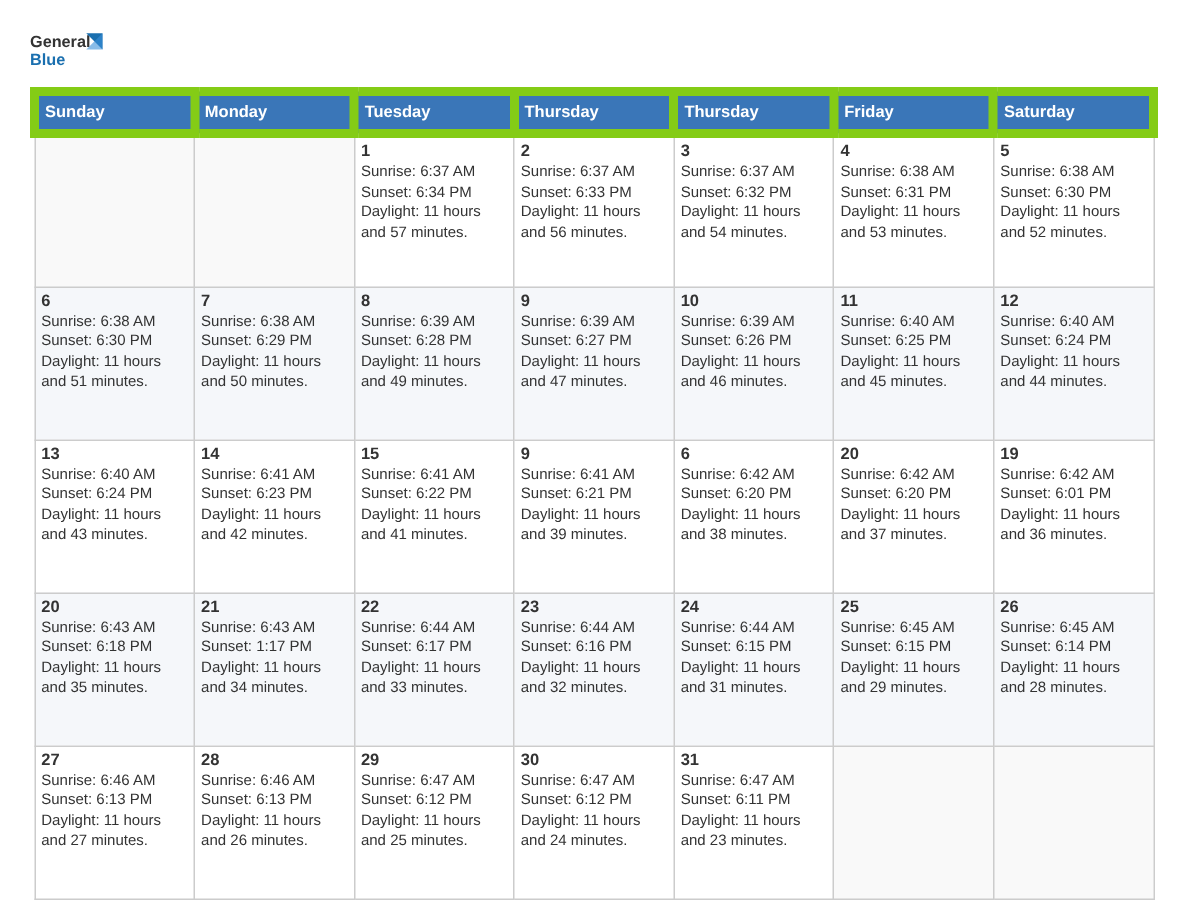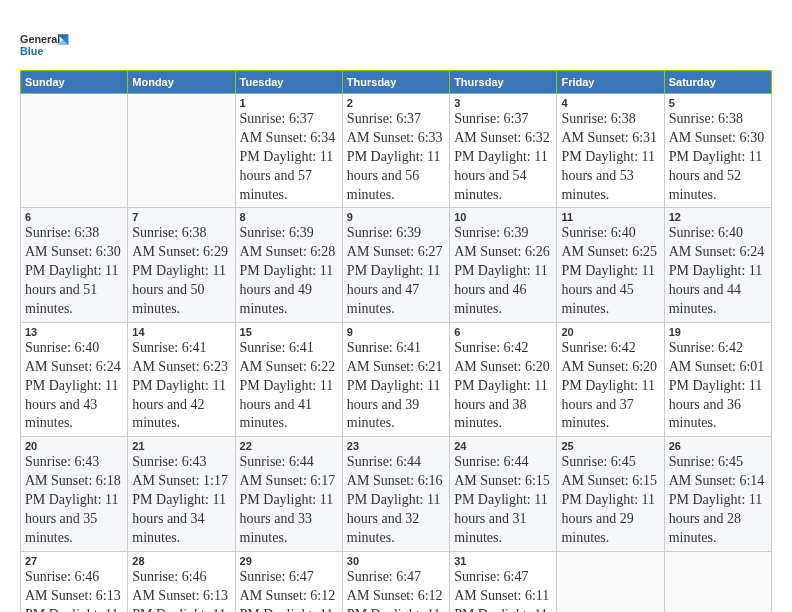--- a/index.html
+++ b/index.html
@@ -15,21 +15,20 @@
       height: 612px;
       padding: 18px 20px 12px 20px;
       display: flex;
       flex-direction: column;
     }
     .header {
       display: flex;
       justify-content: space-between;
       align-items: flex-start;
       margin-bottom: 10px;
-      margin-top: 12px;
     }
     .title-area {
       text-align: right;
     }
     .month-title {
       font-size: 32px;
       font-weight: 300;
       color: #333;
       line-height: 1.1;
     }
@@ -43,21 +42,21 @@
       width: 100%;
       table-layout: fixed;
     }
     .calendar th {
       background: #3a76b8;
       color: #fff;
       font-size: 11px;
       font-weight: bold;
       padding: 5px 4px;
       text-align: left;
-      border: 1px solid #84cc16;
+      border: 6px solid #84cc16;
     }
     .calendar td {
       border: 1px solid #ccc;
       vertical-align: top;
       padding: 3px 4px;
       font-size: 9px;
       color: #333;
       background: #fff;
       height: 82px;
     }
@@ -65,24 +64,23 @@
       background: #f5f7fa;
     }
     .day-num {
       font-size: 11px;
       font-weight: bold;
       color: #333;
       display: block;
       margin-bottom: 1px;
     }
     .cell-content {
-      font-size: 14px;
+      font-size: 10px;
       line-height: 1.35;
       color: #333;
-      font-family: Liberation Serif, serif;
     }
     .empty-cell {
       background: #f9f9f9 !important;
     }
     .logo-wrapper {
       display: flex;
       align-items: center;
       gap: 4px;
     }
     .logo-svg { width: 50px; }

